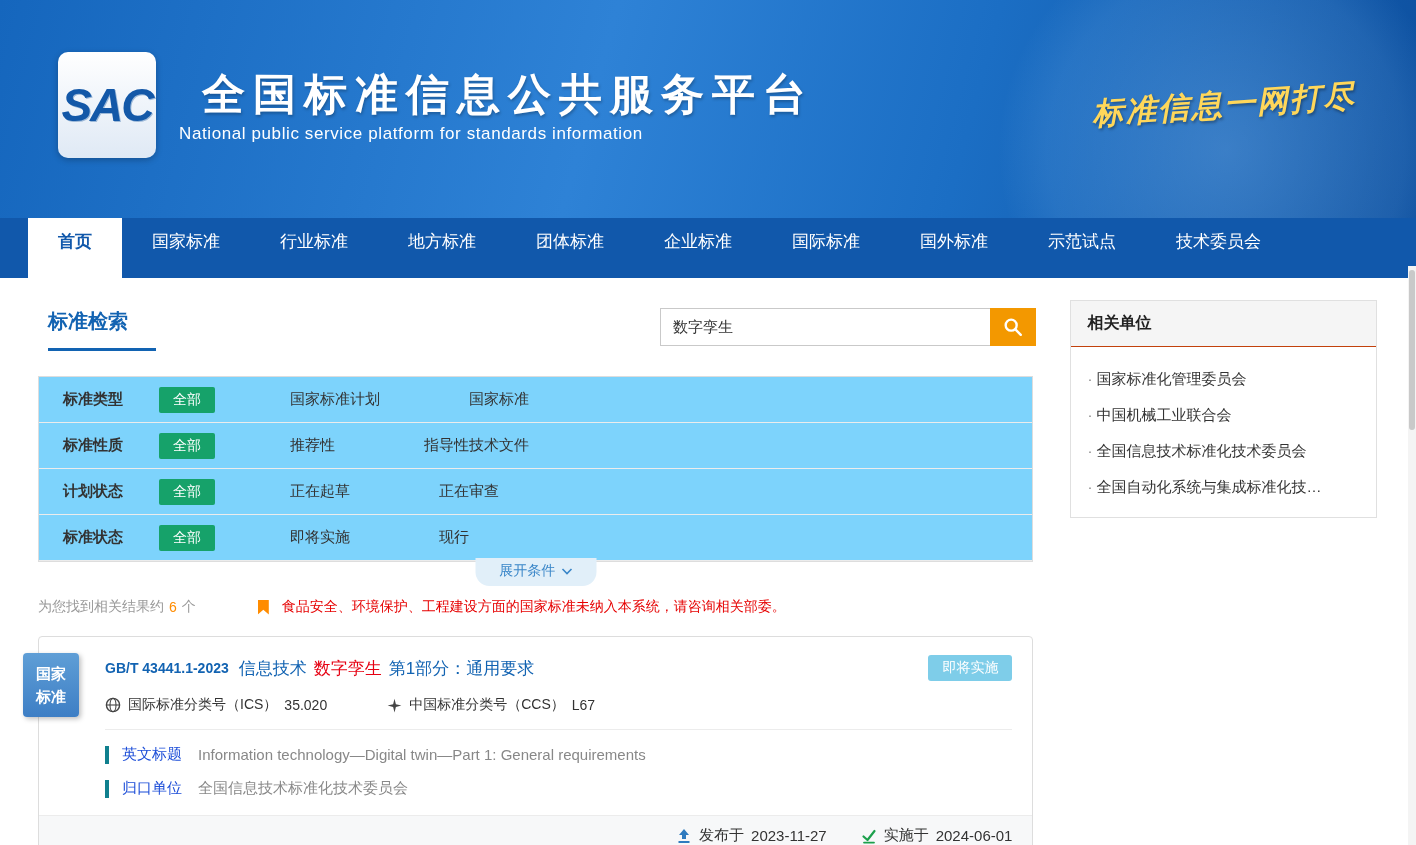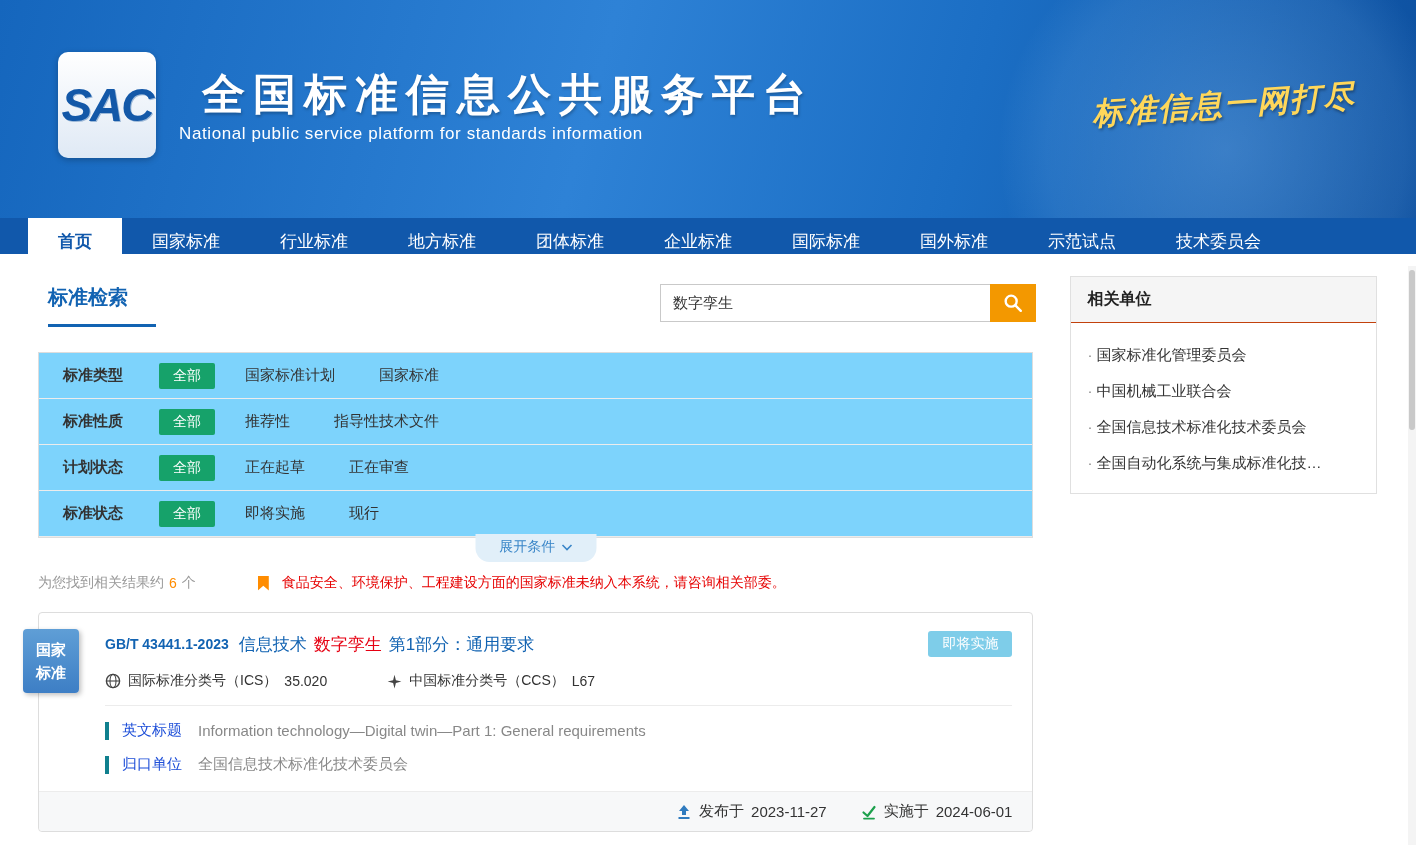--- a/index.html
+++ b/index.html
@@ -40,21 +40,21 @@
   }
   .slogan {
     position:absolute; left:1092px; top:84px; z-index:2;
     font-size:31px; font-weight:bold; font-style:italic; letter-spacing:2px;
     color:#ffd75a; transform:rotate(-4deg);
     text-shadow:1px 2px 3px rgba(0,0,0,.35); white-space:nowrap;
   }
 
   
   .main-nav {
-    height:36px; background:#1158ab; display:flex; padding-left:28px;
+    height:60px; background:#1158ab; display:flex; padding-left:28px;
   }
   .nav-item {
     line-height:48px; padding:0 30px; color:#fff; font-size:17px;
     cursor:pointer; white-space:nowrap;
   }
   .nav-item.active { background:#fff; color:#1158ab; font-weight:bold; }
 
   
   .content { display:flex; padding:22px 39px 0 38px; }
   .main-col { width:1000px; position:relative; }
@@ -85,21 +85,21 @@
   .filter-row {
     display:flex; align-items:center; height:46px; padding-left:24px;
     border-bottom:1px solid #ececec;
   }
   .filter-row:last-child { border-bottom:none; }
   .filter-label { width:96px; font-size:15px; font-weight:bold; color:#333; }
   .all-btn {
     background:#16a26a; color:#fff; font-size:14px; padding:4px 14px;
     border:none; border-radius:2px; margin-right:30px; cursor:pointer;
   }
-  .filter-opt { margin-right:44px; font-size:15px; color:#333; cursor:pointer; }
+  .filter-opt { margin-right:44px; font-size:15px; color:#333; cursor:pointer;margin-left:45px; }
 
   .expand-pill {
     position:absolute; left:50%; bottom:-25px; transform:translateX(-50%);
     background:#e1eff9; color:#3a86c8; font-size:14px;
     padding:4px 24px 6px; border-radius:0 0 14px 14px; cursor:pointer;
     display:flex; align-items:center; gap:6px;
   }
 
   
   .results-row { margin-top:36px; display:flex; align-items:center; font-size:14px; }

